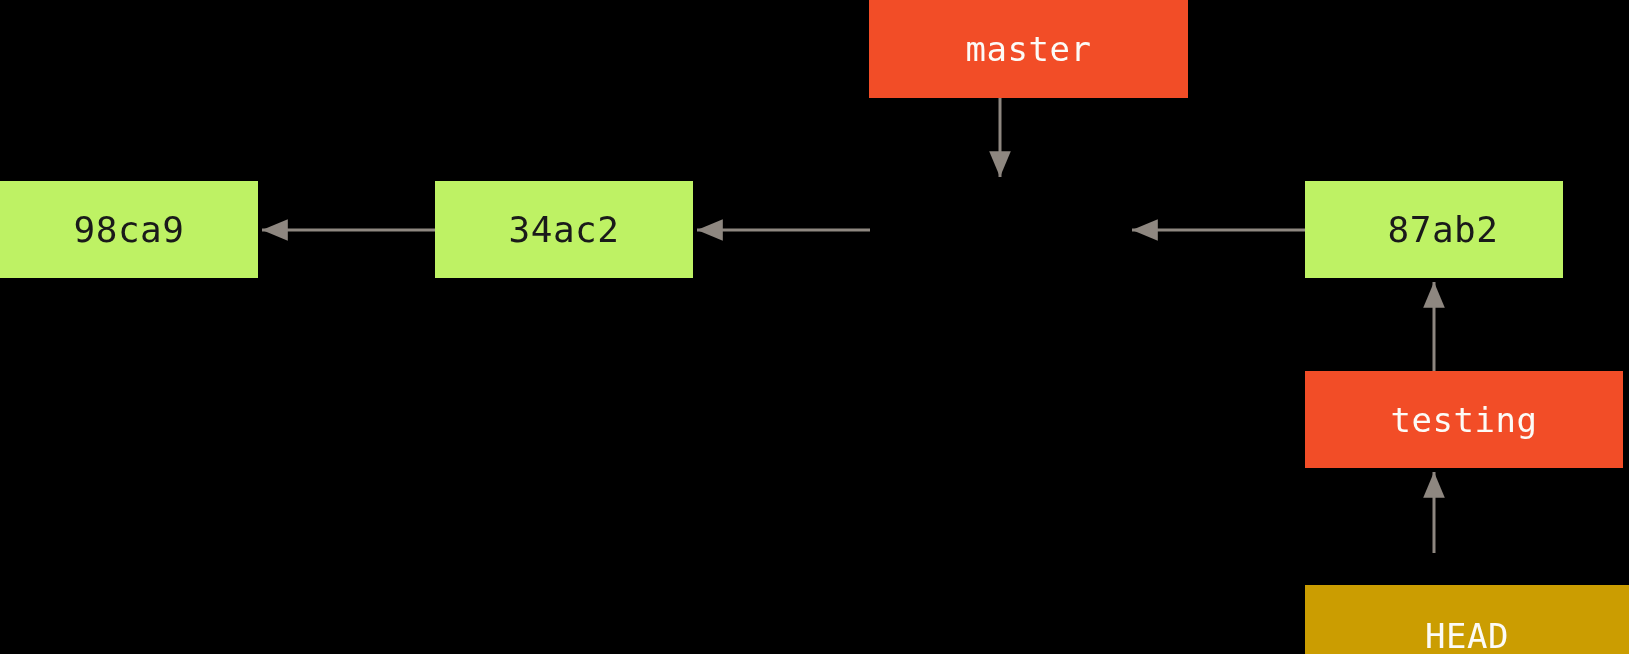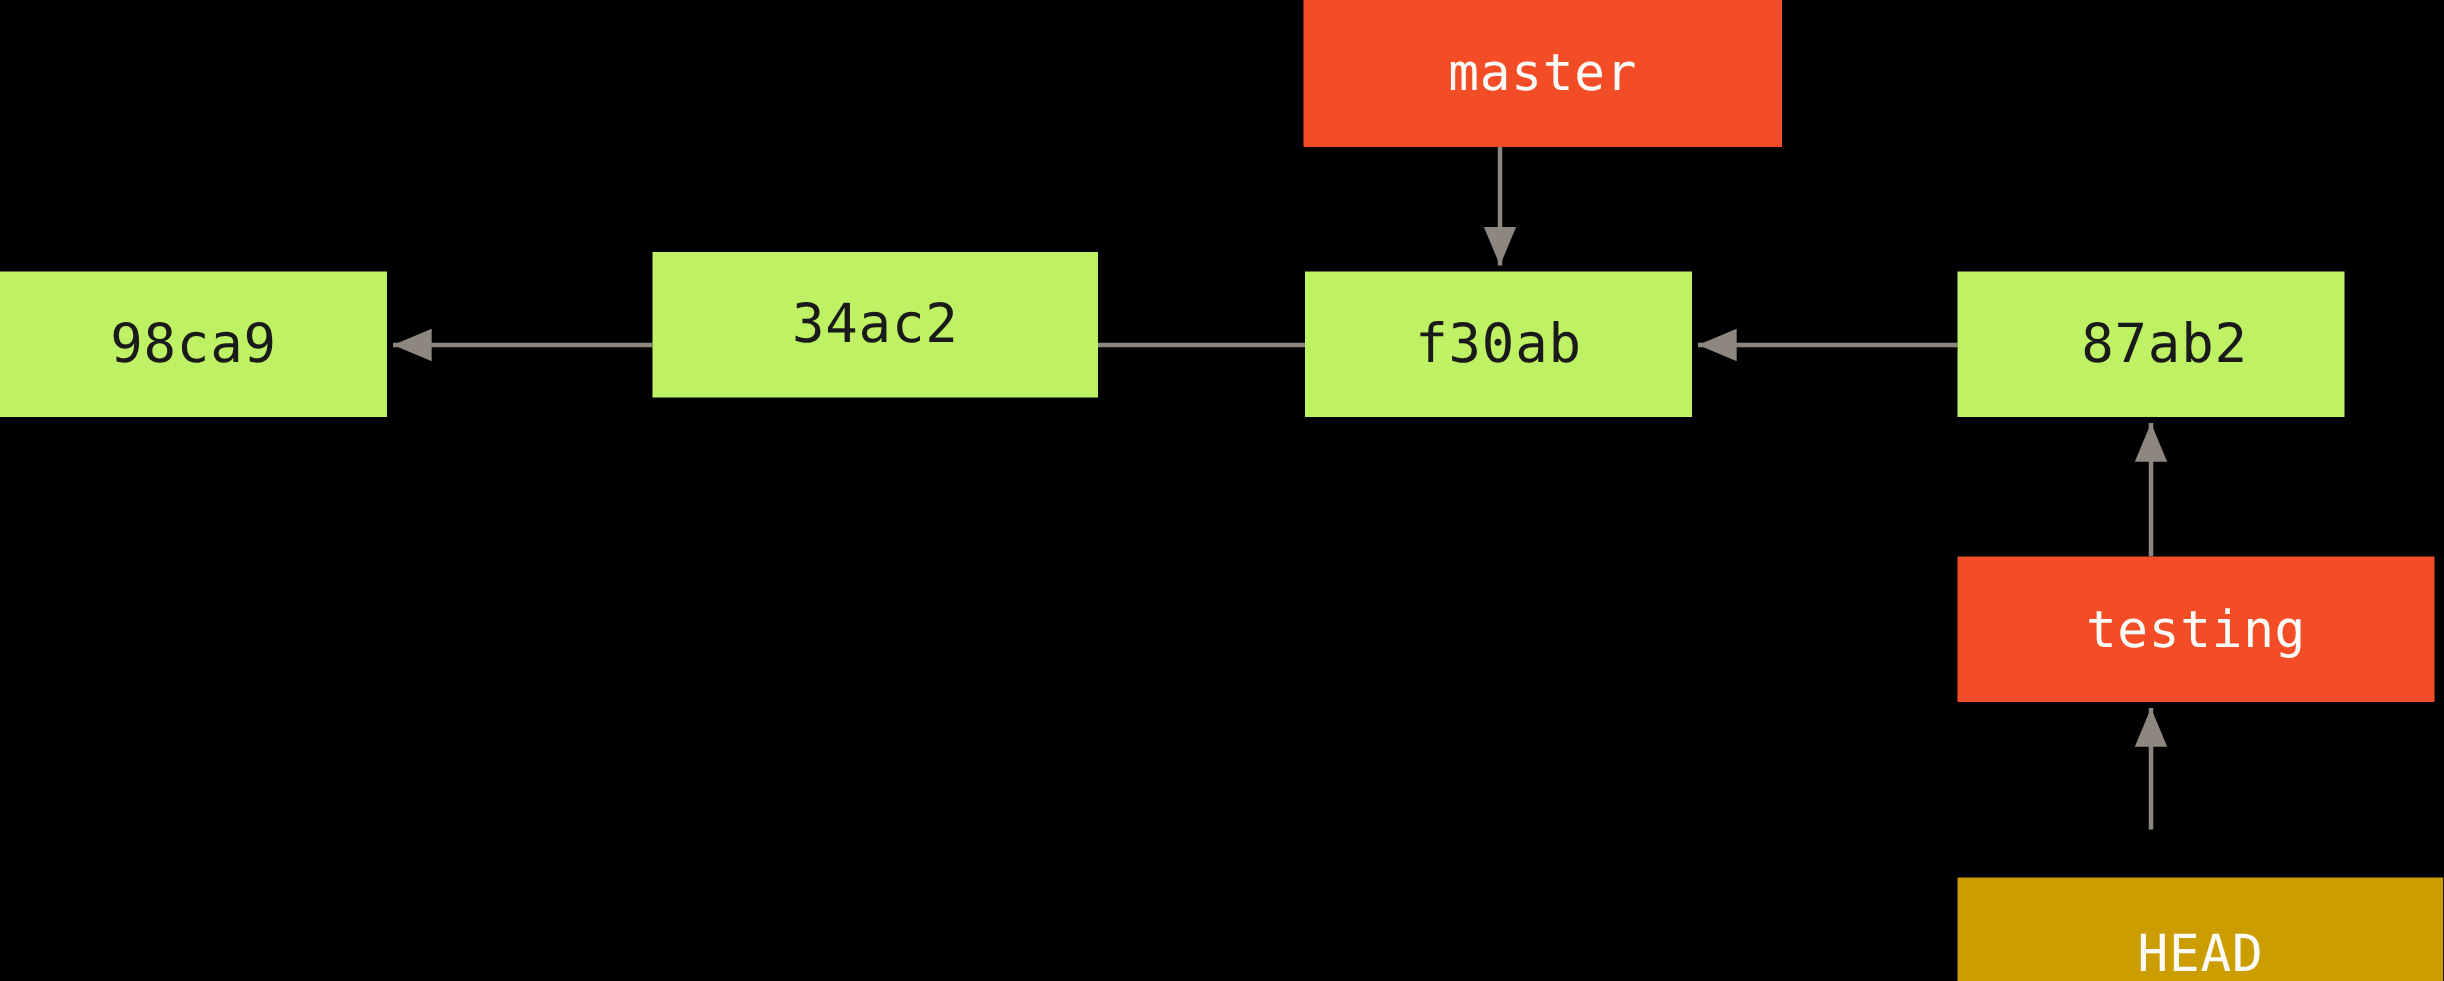--- a/index.html
+++ b/index.html
@@ -46,21 +46,21 @@
     letter-spacing: 0.5px;
   }
   .branch-label {
     background: #F24D27;
   }
   .head-label {
     background: #CB9D01;
   }
   
   #commit-98ca9 { left: 0px;    top: 181px; width: 258px; height: 97px; }
-  #commit-34ac2 { left: 435px;  top: 168px; width: 297px; height: 97px; }
+  #commit-34ac2 { left: 435px;  top: 181px; width: 258px; height: 97px; }
   #commit-f30ab { left: 870px;  top: 181px; width: 258px; height: 97px; }
   #commit-87ab2 { left: 1305px; top: 181px; width: 258px; height: 97px; padding-left: 18px; }
   #label-master  { left: 869px;  top: 0px;   width: 319px; height: 98px; }
   #label-testing { left: 1305px; top: 371px; width: 318px; height: 97px; }
   #label-head    { left: 1305px; top: 553px; width: 324px; height: 102px; margin-top: 32px; }
 </style>
 </head>
 <body>
 
 <div class="stage">
@@ -80,23 +80,20 @@
     <line class="edge" x1="1434" y1="371" x2="1434" y2="282" marker-end="url(#arrowhead)"></line>
     <line class="edge" x1="1434" y1="553" x2="1434" y2="472" marker-end="url(#arrowhead)"></line>
   </svg>
 
   <div class="node commit" id="commit-98ca9">
     <span>98ca9</span>
   </div>
   <div class="node commit" id="commit-34ac2">
     <span>34ac2</span>
   </div>
-  <div class="node commit" id="commit-f30ab">
-    <span>f30ab</span>
-  </div>
   <div class="node commit" id="commit-87ab2">
     <span>87ab2</span>
   </div>
 
   <div class="node label branch-label" id="label-testing">
     <span>testing</span>
   </div>
   <div class="node label branch-label" id="label-master">
     <span>master</span>
   </div>

